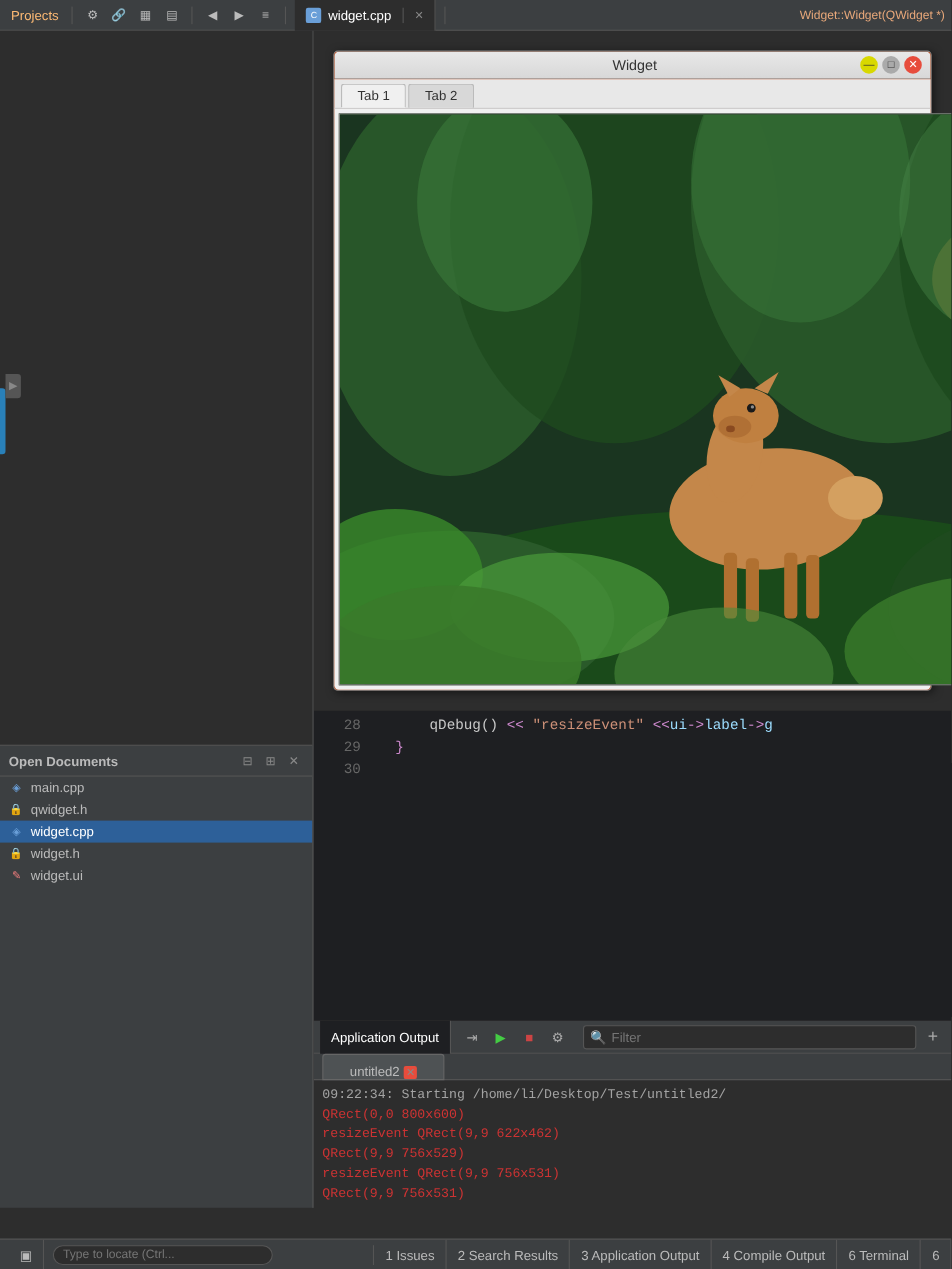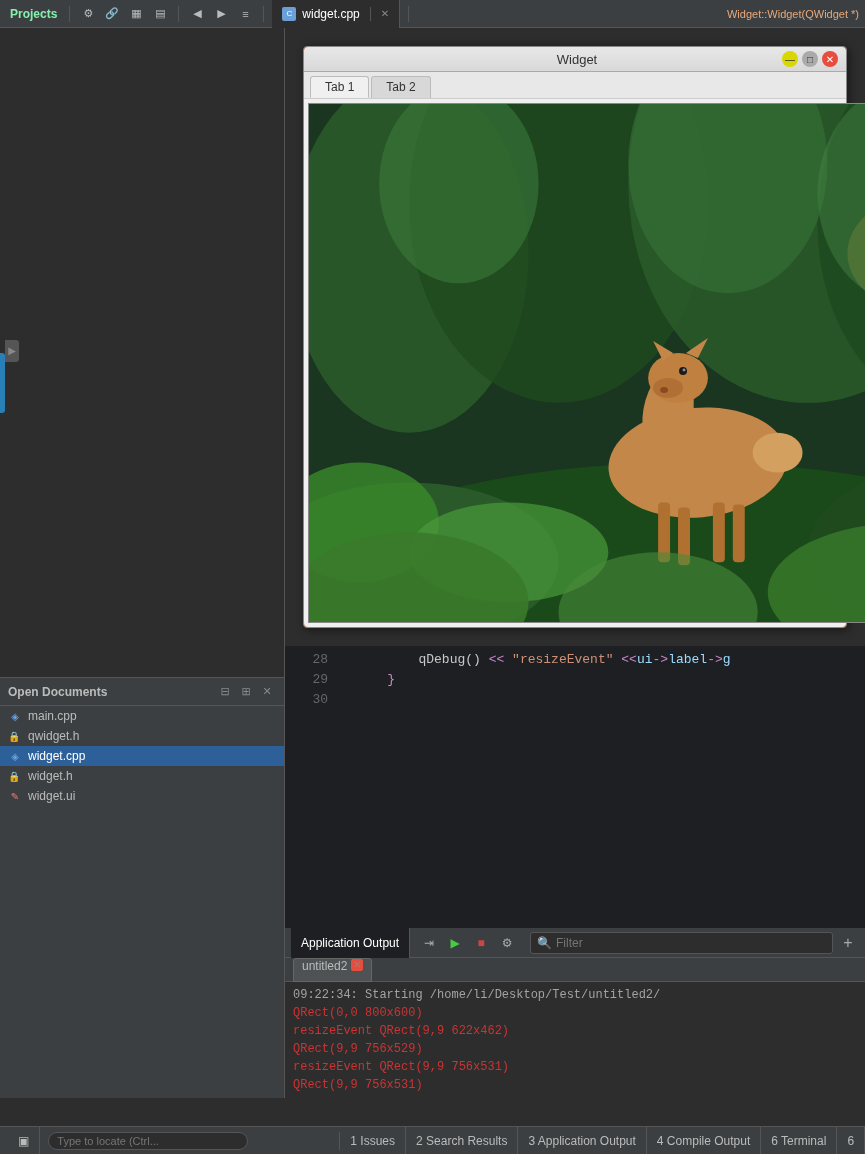--- a/index.html
+++ b/index.html
@@ -18,24 +18,23 @@
     .top-toolbar {
       height: 28px;
       background: #3c3f41;
       border-bottom: 1px solid #555;
       display: flex;
       align-items: center;
       padding: 0 6px;
       gap: 4px;
     }
     .toolbar-label {
-      color: #86efac;
+      color: #fdba74;
       font-size: 12px;
       padding: 0 4px;
-      font-weight: bold;
     }
     .toolbar-sep {
       width: 1px;
       height: 16px;
       background: #555;
       margin: 0 4px;
     }
     .toolbar-btn {
       width: 20px;
       height: 20px;
@@ -175,21 +174,21 @@
     .code-line {
       display: flex;
       line-height: 20px;
       padding: 0 8px;
     }
 
     .line-num {
       width: 35px;
       text-align: right;
       color: #666;
-      margin-right: 28px;
+      margin-right: 0;
       user-select: none;
       flex-shrink: 0;
     }
 
     .line-content {
       flex: 1;
       white-space: pre;
     }
 
     .output-toolbar {
@@ -278,23 +277,23 @@
       background: #3c3f41;
       border-bottom: 1px solid #555;
       height: 24px;
       align-items: center;
       padding: 0 8px;
       gap: 4px;
     }
 
     .sub-tab-item {
       display: flex;
-      align-items: flex-start;
-      gap: 4px;
-      padding: 0 8px;
+      align-items: flex-end;
+      gap: 4px;
+      padding: 0 24px;
       height: 24px;
       font-size: 12px;
       color: #bbb;
       cursor: pointer;
       background: #4e5254;
       border: 1px solid #666;
       border-radius: 3px 3px 0 0;
     }
 
     .sub-tab-close {

